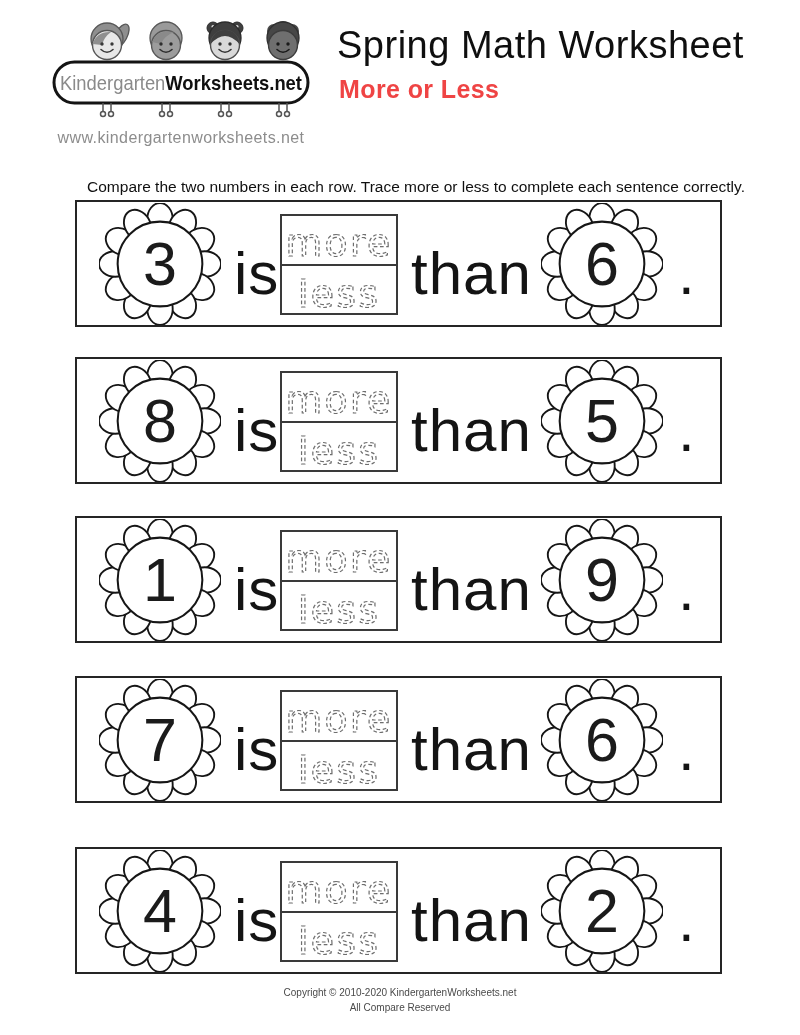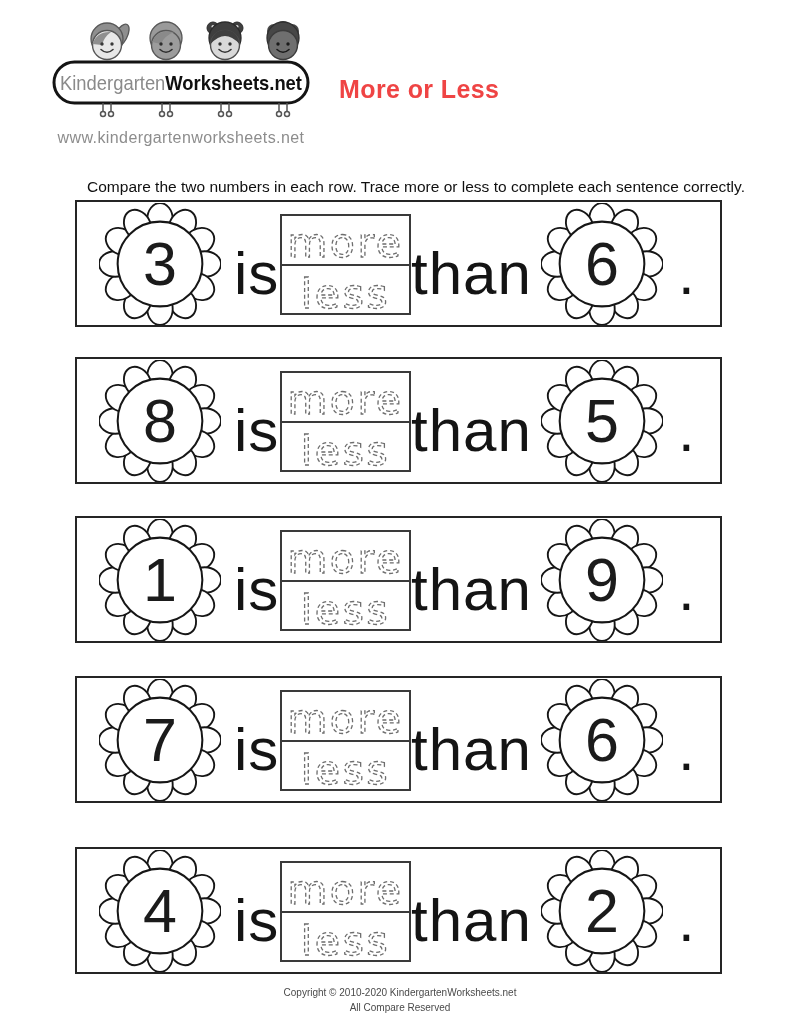--- a/index.html
+++ b/index.html
@@ -41,21 +41,21 @@
   .flower.right-f { left:464px; }
   .flower-num { font-family:"Liberation Sans", sans-serif; font-size:72px; font-weight:400; fill:#1b1b1b; }
 
   .word { position:absolute; top:42px; font-size:60px; font-weight:400; line-height:1;
           color:#141414; letter-spacing:1px; }
   .word-is   { left:157px; }
   .word-than { left:334px; }
   .word-period { left:601px; }
 
   .trace-box {
-    position:absolute; left:203px; top:12px; width:131px; height:101px;
+    position:absolute; left:203px; top:12px; width:118px; height:101px;
     border:2.5px solid #3a3a3a; box-sizing:border-box; background:#fff;
   }
   .trace-half { width:100%; height:48px; }
   .trace-half.top { border-bottom:2px solid #3a3a3a; }
   .trace-half svg { display:block; width:100%; height:100%; }
   .trace-word {
     font-family:"DejaVu Sans", sans-serif; font-size:41px; letter-spacing:2.5px;
     fill:none; stroke:#6e6e6e; stroke-width:1.3; stroke-dasharray:4 2.8;
   }
 
@@ -157,20 +157,21 @@
           <circle cx="179" cy="100" r="2.5"></circle>
         <path d="M229 89 v8"></path>
           <circle cx="229" cy="100" r="2.5"></circle>
         <path d="M237 89 v8"></path>
           <circle cx="237" cy="100" r="2.5"></circle>
       </g>
     </svg>
     <div class="logo-url">www.kindergartenworksheets.net</div>
   </div>
 
+  <div class="title">Spring Math Worksheet</div>
   <div class="subtitle">More or Less</div>
 
 
   <p class="instructions">Compare the two numbers in each row. Trace more or less to complete each sentence correctly.</p>
 
   <div id="rows">
       <div class="row">
       <svg class="flower left-f" viewBox="0 0 144 144">
         <use href="#petal-ring"></use>
         <circle cx="72" cy="72" r="50" fill="#ffffff" stroke="#161616" stroke-width="2.4"></circle>

